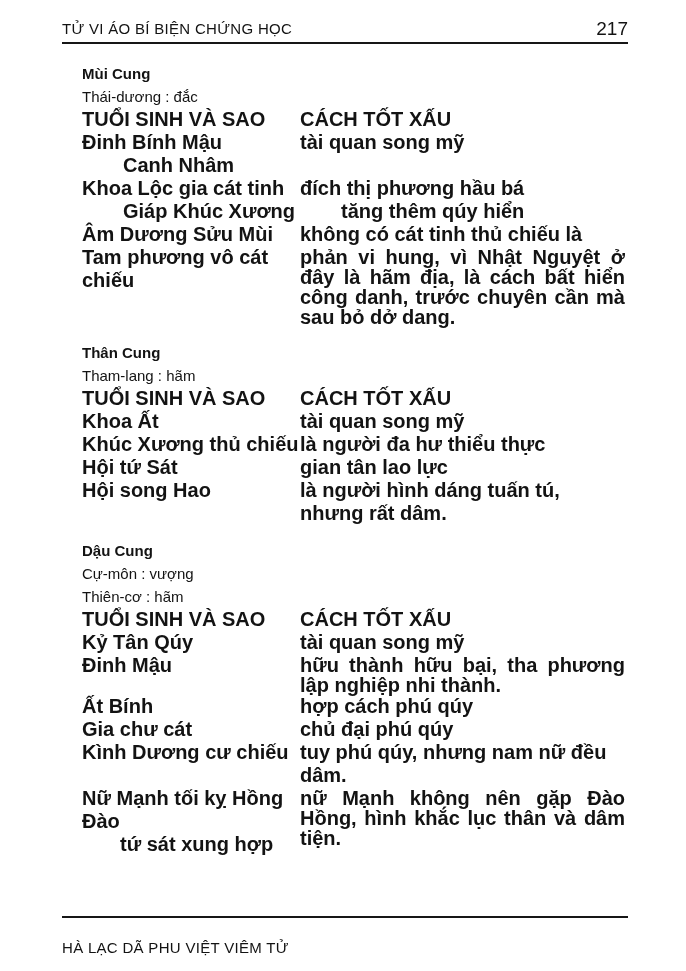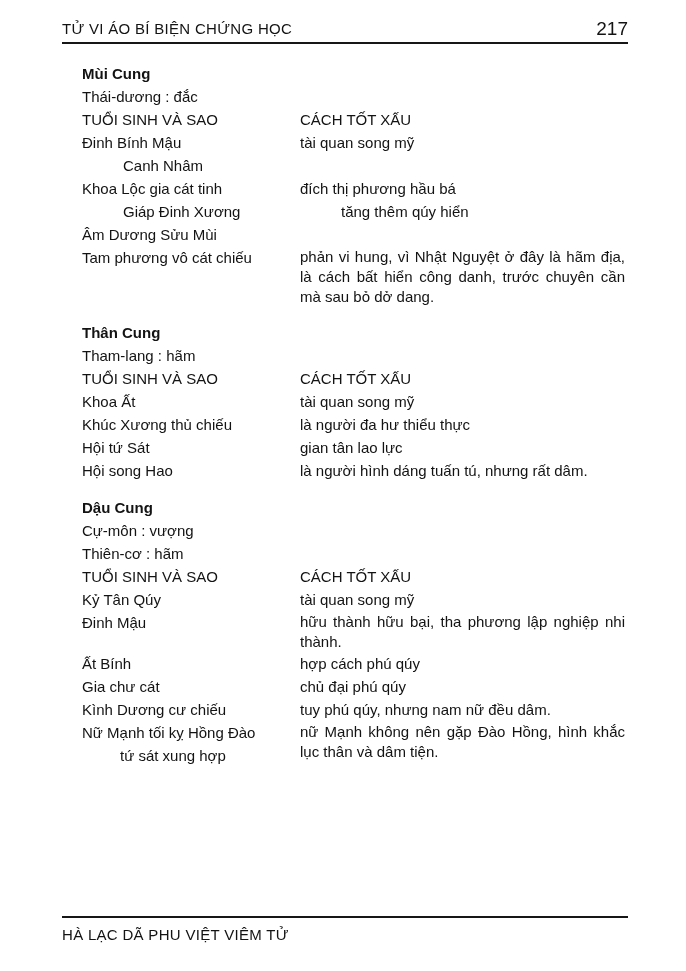--- a/index.html
+++ b/index.html
@@ -51,21 +51,22 @@
     font-size: 15px;
     line-height: 23px;
   }
   .star-line {
     font-size: 15px;
     line-height: 23px;
     white-space: pre;
   }
   .cols-header, .row {
     display: flex;
-    font-size: 15px;
+    font-size: 20px;
+    font-weight: bold;
   }
   .cols-header .col-left,
   .row .row-left {
     width: 218px;
     flex-shrink: 0;
     line-height: 23px;
   }
   .cols-header .col-right,
   .row .row-right {
     flex: 1;
@@ -81,21 +82,21 @@
     text-align: justify;
     line-height: 20px;
     padding-top: 1px;
   }
   .footer {
     position: absolute;
     left: 62px;
     right: 58px;
     top: 916px;
     border-top: 2px solid #161616;
-    padding-top: 8px;
+    padding-top: 21px;
     font-size: 15px;
     letter-spacing: 0.3px;
   }
 </style>
 </head>
 <body>
 
 <div class="page">
   <div class="header">
     <span class="header-title">TỬ VI ÁO BÍ BIỆN CHỨNG HỌC</span>
@@ -123,28 +124,29 @@
           <div class="row-right"></div>
         </div>
         <div class="row">
           <div class="row-left">
             <div class="left-line1">Khoa Lộc gia cát tinh</div>
           </div>
           <div class="row-right">đích thị phương hầu bá</div>
         </div>
         <div class="row">
           <div class="row-left indented">
-            <div class="left-line1">Giáp Đinh Xương</div>
+            <div class="left-line1">Giáp Khúc Xương</div>
           </div>
           <div class="row-right">tăng thêm qúy hiển</div>
         </div>
         <div class="row">
           <div class="row-left">
             <div class="left-line1">Âm Dương Sửu Mùi</div>
           </div>
+          <div class="row-right">không có cát tinh thủ chiếu là</div>
         </div>
         <div class="row">
           <div class="row-left">
             <div class="left-line1">Tam phương vô cát chiếu</div>
           </div>
           <div class="row-right justified">phản vi hung, vì Nhật Nguyệt ở đây là hãm địa, là cách bất hiển công danh, trước chuyên cần mà sau bỏ dở dang.</div>
         </div>
       </div>
       <div class="section">
         <div class="section-title">Thân Cung</div>

